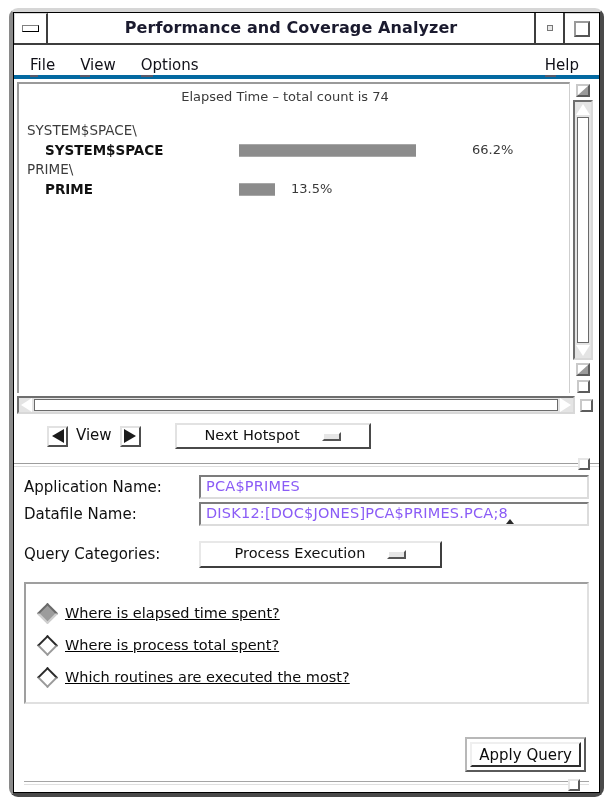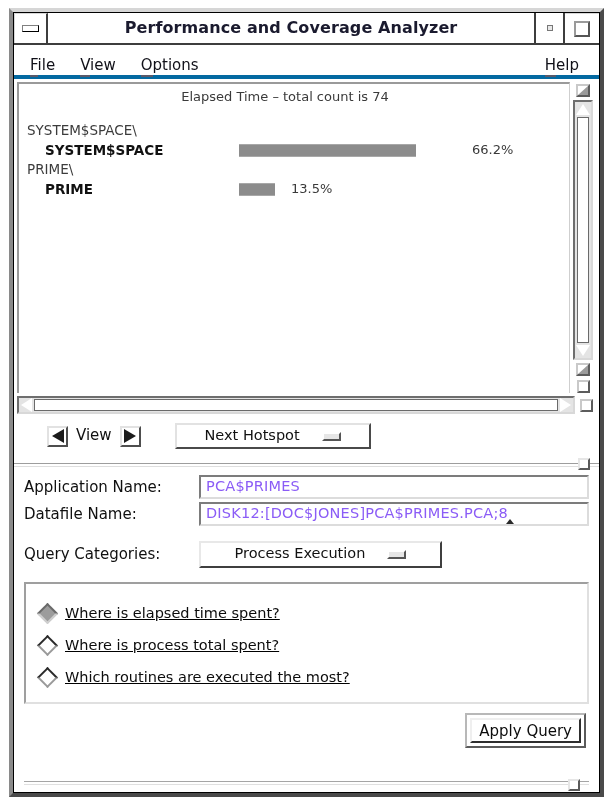--- a/index.html
+++ b/index.html
@@ -27,20 +27,21 @@
     left: 9px;
     top: 8px;
     width: 595px;
     height: 789px;
     background: #ffffff;
     border-left: 4px solid #8a8a8a;
     border-top: 4px solid #d6d6d6;
     border-right: 4px solid #4a4a4a;
     border-bottom: 4px solid #4a4a4a;
     box-sizing: border-box;
+    border-radius: 9px;
   }
   .win-inner {
     position: absolute;
     inset: 0;
     background: #ffffff;
     border: 1px solid #000000;
     box-sizing: border-box;
     display: flex;
     flex-direction: column;
   }
@@ -561,20 +562,21 @@
     color: #0c0c0c;
     white-space: nowrap;
     padding-bottom: 1px;
   }
 
   
   .action-row {
     flex: 1;
     position: relative;
     min-height: 0;
+    margin-top: 24px;
   }
   .default-ring {
     position: absolute;
     right: 3px;
     top: 9px;
     padding: 3px;
     border: 2px solid #b8b8b8;
     border-right-color: #5a5a5a;
     border-bottom-color: #5a5a5a;
     background: #ffffff;

